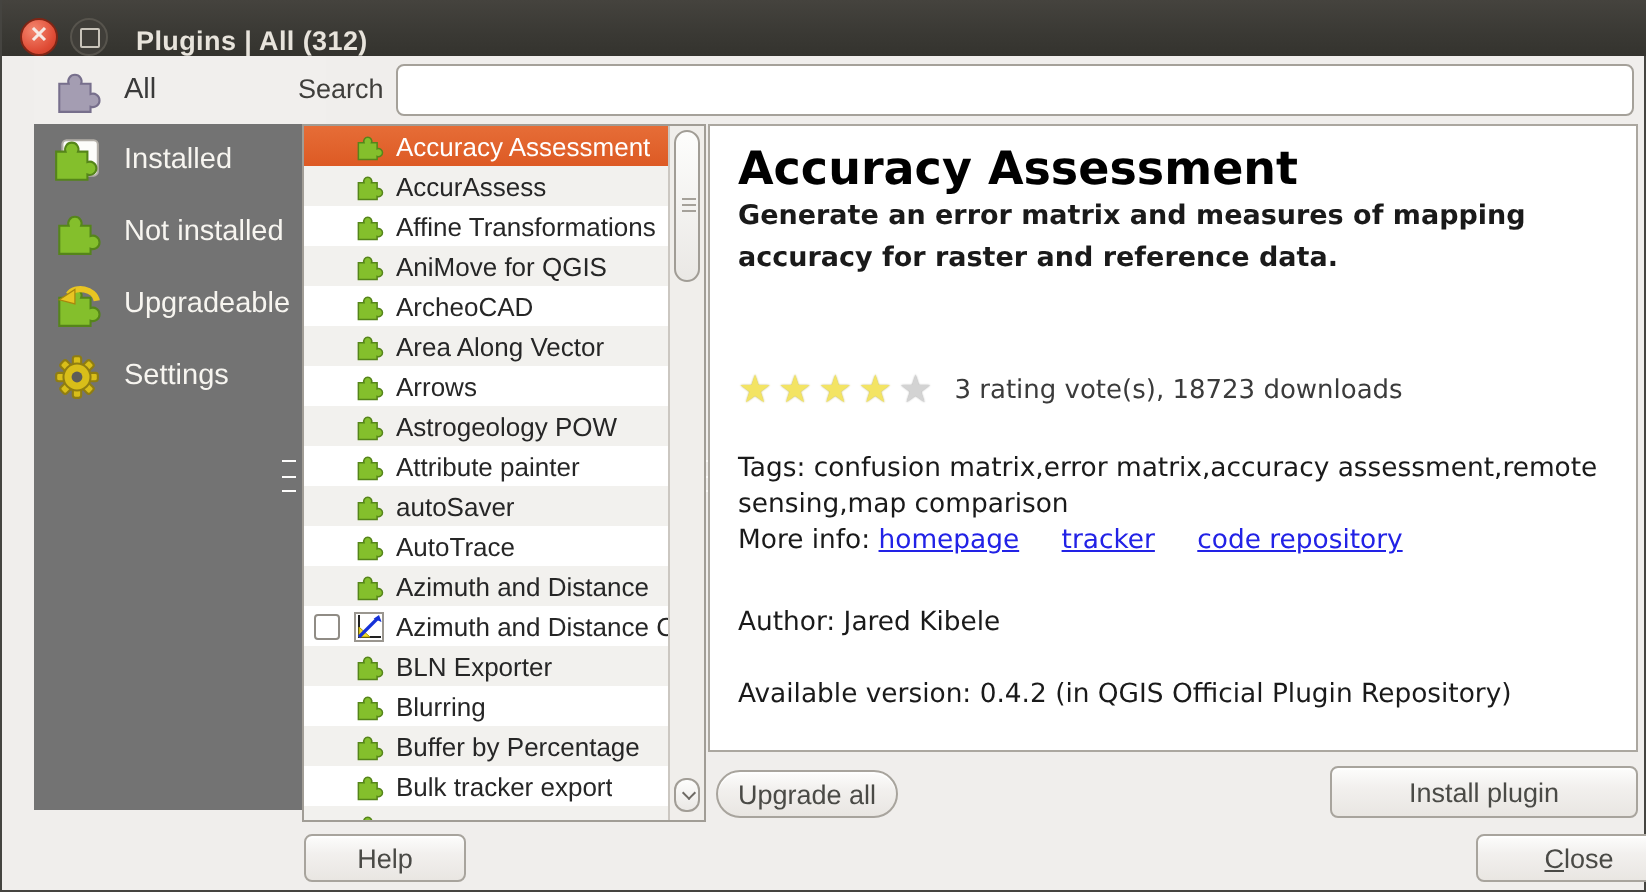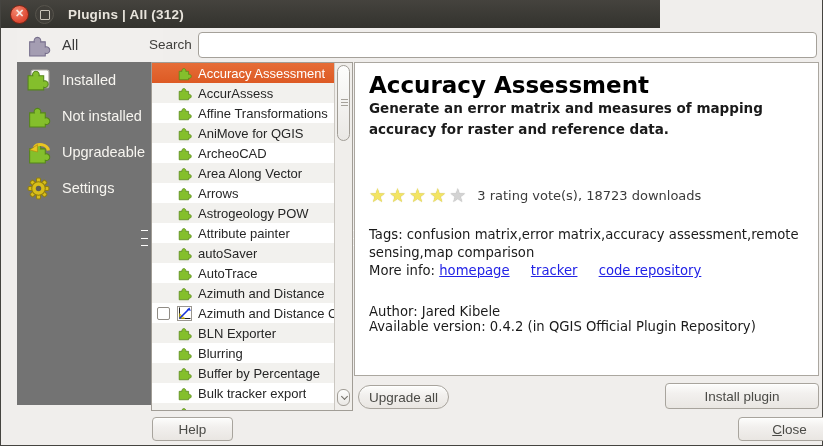--- a/index.html
+++ b/index.html
@@ -2,22 +2,22 @@
 <html><head>
 <meta charset="utf-8">
 <style>
   * { margin:0; padding:0; box-sizing:border-box; }
   html,body { width:823px; height:446px; }
   body { font-family:"Liberation Sans", sans-serif; background:#f0eeec; position:relative; overflow:hidden; }
 
   .window { position:absolute; inset:0; border-left:1px solid #454440; border-right:1px solid #454440; border-bottom:1px solid #454440; background:#f0eeec; }
 
   
-  .titlebar { position:absolute; left:0; top:0; width:659px; height:28px;
-    background:linear-gradient(#45433e,#3a3934 60%,#34332e); display:flex; align-items:center; }
+  .titlebar { position:absolute; left:0; top:0; width:822px; height:28px;
+    background:linear-gradient(#45433e,#3a3934 60%,#34332e); display:flex; align-items:flex-end; }
   .winbtn { width:19px; height:19px; border-radius:50%; margin-left:9px; position:relative; cursor:default; }
   .winbtn.close { background:radial-gradient(circle at 35% 30%, #f4876f, #df4b35 65%, #c23a24); border:1px solid #7e2515; }
   .winbtn.close::before { content:"✕"; position:absolute; left:0; right:0; top:1px; text-align:center; font-size:11px; color:#f6e9e4; font-weight:bold; }
   .winbtn.max { background:#403e39; border:1px solid #57544d; margin-left:6px; }
   .winbtn.max::before { content:""; position:absolute; left:4px; top:4px; width:8px; height:8px; border:1.5px solid #c9c4ba; border-radius:1px; }
   .title-text { color:#e8e4dc; font-weight:bold; font-size:13.5px; margin-left:14px; letter-spacing:.2px; }
 
   
   .sidebar { position:absolute; left:0; top:28px; width:146px; height:377px; background:#737373;margin-left:16px; }
   .side-item { height:36px; display:flex; align-items:center; padding-left:8px; color:#f7f5f0; font-size:14.5px; cursor:pointer; }
@@ -58,21 +58,21 @@
   .d-title { font-size:23px; font-weight:bold; color:#000; }
   .d-desc { font-size:13.5px; font-weight:bold; line-height:1.55; max-width:425px; }
   .d-stars-row { margin-top:46px; display:flex; align-items:center; font-size:13px; color:#3b3b3b; }
   .star { font-size:19px; line-height:1; color:#d3d3d3; text-shadow:0 0 1px #9e9e9e; margin-right:3px; }
   .star.filled { color:#f3e463; text-shadow:0 0 1px #b2a433; }
   .d-rating-text { margin-left:8px; }
   .d-tags { margin-top:21px; font-size:13.2px; line-height:1.38; max-width:445px; }
   .d-moreinfo { font-size:13.2px; margin-top:1px; }
   .d-link { color:#2222e6; text-decoration:underline; margin-right:17px; cursor:pointer; }
   .d-author { margin-top:26px; font-size:13.2px; }
-  .d-version { font-size:13.2px; }
+  .d-version { margin-top:21px; font-size:13.2px; }
 
   
   .btn { position:absolute; border:1px solid #a8a49d; border-radius:4px;
     background:linear-gradient(#fdfdfc,#f2f0ee 40%,#e9e6e2); color:#4a4a46; font-size:13.5px;
     font-family:"Liberation Sans", sans-serif; cursor:pointer; box-shadow:inset 0 1px 0 rgba(255,255,255,.7); }
   .btn span { display:block; }
   .btn-upgrade { left:357px; top:385px; width:91px; height:24px;border-radius:12px; }
   .btn-install { left:664px; top:383px; width:154px; height:26px; }
   .btn-help { left:151px; top:417px; width:81px; height:24px; }
   .btn-close { left:737px; top:417px; width:103px; height:24px; }

